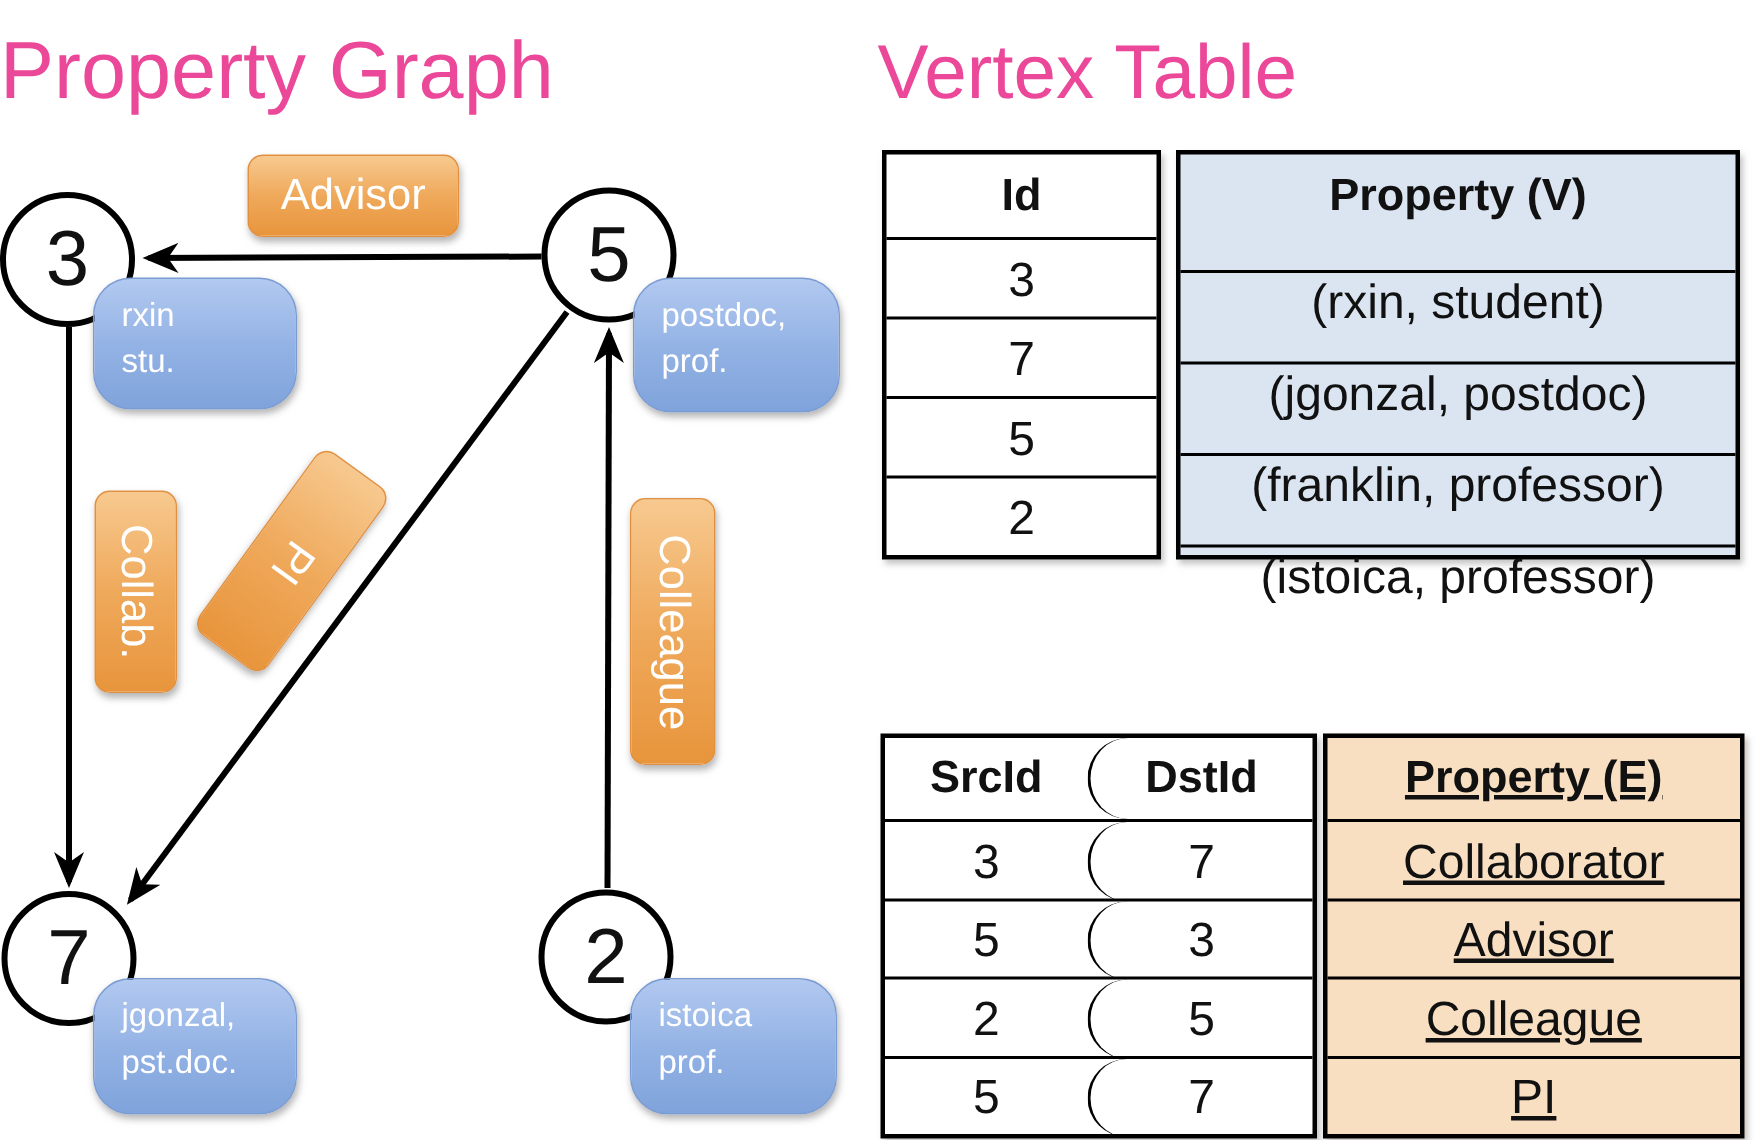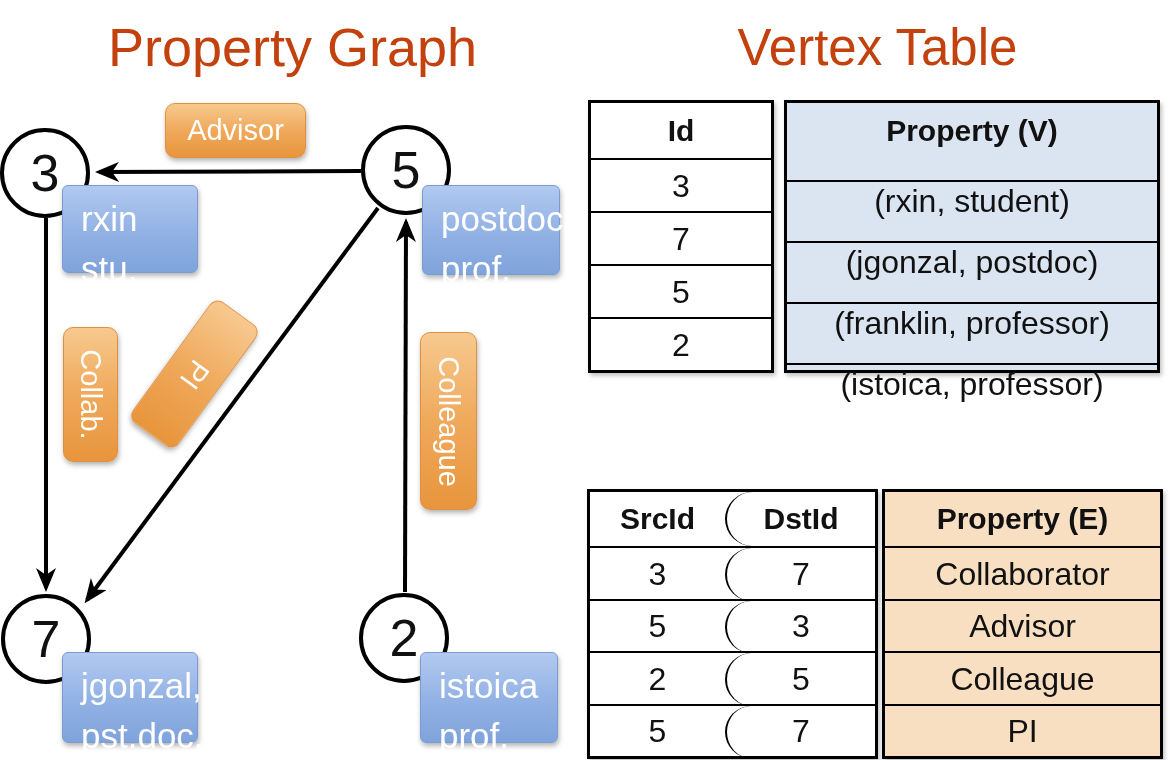--- a/index.html
+++ b/index.html
@@ -2,46 +2,46 @@
 <html><head>
 <meta charset="utf-8">
 <style>
   html,body { margin:0; padding:0; background:#ffffff; }
   .canvas {
     position:relative; width:1170px; height:760px; overflow:hidden;
     background:#ffffff; font-family:"Liberation Sans","DejaVu Sans",sans-serif;
     color:#111;
   }
   .panel-title {
-    position:absolute; text-align:center; font-size:54px; font-weight:300;
-    letter-spacing:0px; color:#c2410c; white-space:nowrap;
+    position:absolute; font-size:54px; font-weight:300;
+    letter-spacing:0px; color:#ec4899; white-space:nowrap;
   }
   
   .node {
     position:absolute; width:90px; height:90px; box-sizing:border-box;
     border:4px solid #000; border-radius:50%; background:#fff;
     display:flex; align-items:center; justify-content:center;
     font-size:52px; font-weight:300; z-index:1;
   }
   .edges-svg { position:absolute; left:0; top:0; z-index:2; pointer-events:none; }
   
   .obox {
     position:absolute; box-sizing:border-box; border-radius:10px;
     background:linear-gradient(180deg,#f7c98f 0%,#efa95b 50%,#e8953c 100%);
     border:1px solid #e19040; box-shadow:1px 3px 5px rgba(120,120,120,.55);
     color:#fff; display:flex; align-items:center; justify-content:center;
     font-size:29px; z-index:3;
   }
   .vtext { transform:rotate(90deg); white-space:nowrap; }
   
   .bbox {
-    position:absolute; box-sizing:border-box; border-radius:6px;
+    position:absolute; box-sizing:border-box; border-radius:25px;
     background:linear-gradient(180deg,#b2c9f0 0%,#94b3e5 50%,#7fa3db 100%);
     border:1px solid #7b9cd2; box-shadow:1px 3px 5px rgba(120,120,120,.55);
-    color:#fff; font-size:35px; line-height:1.42; padding:8px 6px 6px 18px;
+    color:#fff; font-size:22px; line-height:1.42; padding:8px 6px 6px 18px;
     z-index:4;
   }
   
   .tbl {
     position:absolute; box-sizing:border-box; border:3px solid #000;
     display:grid; background:#fff; box-shadow:2px 3px 4px rgba(140,140,140,.5);
   }
   .trow {
     display:grid; align-items:center; border-top:2.5px solid #000;
     font-size:32px; text-align:center; height:100%;
@@ -170,21 +170,21 @@
     <div class="trow" style="grid-template-columns:135px 1fr;">
       <div class="cell">2</div>
       <div class="cell c2">5</div>
     </div>
     <div class="trow" style="grid-template-columns:135px 1fr;">
       <div class="cell">5</div>
       <div class="cell c2">7</div>
     </div>
   </div>
 
-  <div class="tbl fill-tan" style="left:882px; top:489px; width:281px; height:270px; grid-template-rows:54px 1fr 1fr 1fr 1fr;">
+  <div class="tbl fill-tan" style="left:882px; top:489px; width:281px; height:270px; grid-template-rows:54px 1fr 1fr 1fr 1fr;text-decoration:underline;">
     <div class="trow hdr">
         <div class="cell">Property (E)</div>
       </div>
     <div class="trow">
         <div class="cell">Collaborator</div>
       </div>
     <div class="trow">
         <div class="cell">Advisor</div>
       </div>
     <div class="trow">

